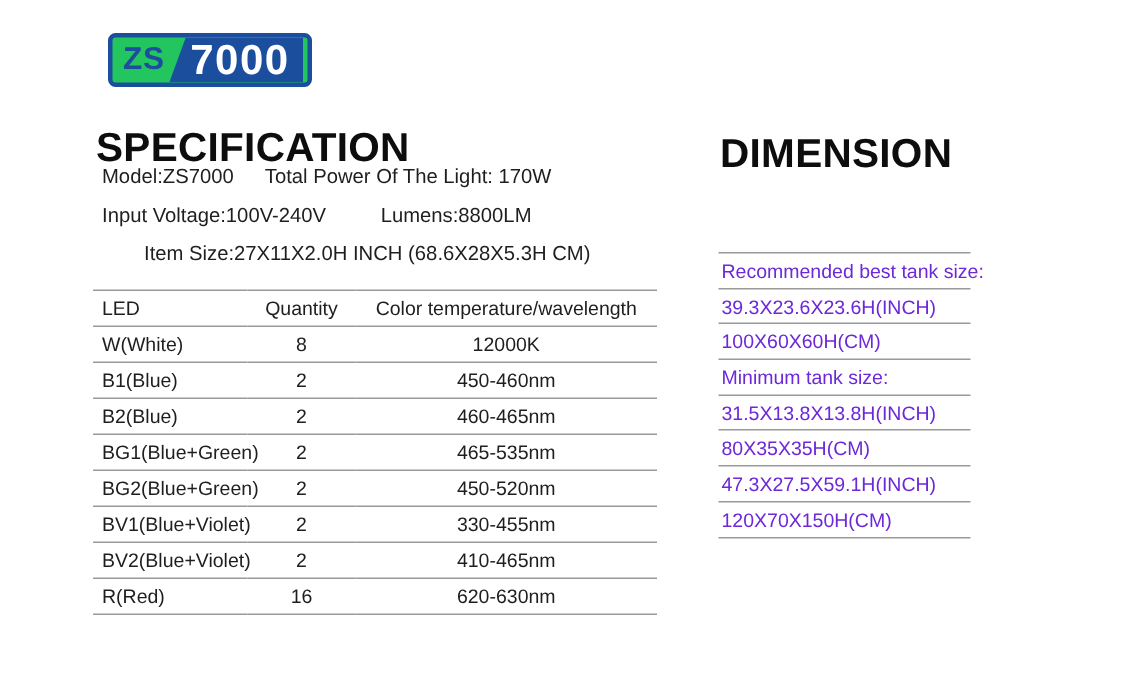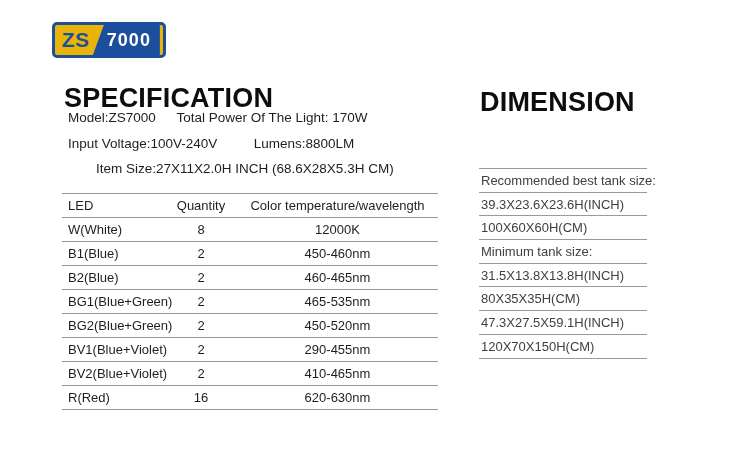--- a/index.html
+++ b/index.html
@@ -3,30 +3,30 @@
 <meta charset="utf-8">
 <style>
   html,body { margin:0; padding:0; background:#fff; }
   .page {
     position:relative; width:750px; height:453px; background:#ffffff;
     font-family:"Liberation Sans", sans-serif; color:#222; overflow:hidden;
   }
 
   
   .logo {
-    position:absolute; left:52px; top:22px; height:36px;
+    position:absolute; left:72px; top:22px; height:36px;
     display:flex; align-items:stretch; box-sizing:border-box;
-    border:3px solid var(--brand-blue); border-radius:5px; background:#eab308;
+    border:3px solid var(--brand-blue); border-radius:5px; background:#22c55e;
   }
   .logo-zs {
     color:var(--brand-blue); font-weight:bold; font-size:21px;
     display:flex; align-items:center; padding:0 3px 0 7px; letter-spacing:0.5px;
   }
   .logo-badge {
-    background:var(--brand-blue); color:#fff; font-weight:bold; font-size:18px;
+    background:var(--brand-blue); color:#fff; font-weight:bold; font-size:28px;
     display:flex; align-items:center; padding:0 9px 0 14px; margin-right:3px;
     clip-path:polygon(11px 0, 100% 0, 100% 100%, 0 100%); letter-spacing:1px;
   }
 
   
   .section-title {
     position:absolute; font-size:27px; font-weight:bold; color:#0d0d0d;
     letter-spacing:0.2px; line-height:1;
   }
   .title-spec { left:64px; top:67px; }
@@ -52,21 +52,21 @@
   }
   .led-table .c1 { text-align:left; padding-left:6px; }
   .led-table .c2 { text-align:center; }
   .led-table .c3 { text-align:center;margin-top:39px; }
 
   
   .dim-list { position:absolute; left:479px; top:168px; width:168px; }
   .dim-row {
     height:22.7px; display:flex; align-items:center;
     border-bottom:1px solid var(--line-gray);
-    font-size:13px; color:#404040; padding-left:2px; white-space:nowrap;
+    font-size:13px; color:#6d28d9; padding-left:2px; white-space:nowrap;
   }
   .dim-row:first-child { border-top:1px solid var(--line-gray); }
 </style>
 </head>
 <body>
 
 <div class="page" style="--brand-blue: #1c4e9e; --line-gray: #9a9a9a;">
 
   <div class="logo">
     <span class="logo-zs">ZS</span>
@@ -121,21 +121,21 @@
       <td class="c3">465-535nm</td>
     </tr>
     <tr>
       <td class="c1">BG2(Blue+Green)</td>
       <td class="c2">2</td>
       <td class="c3">450-520nm</td>
     </tr>
     <tr>
       <td class="c1">BV1(Blue+Violet)</td>
       <td class="c2">2</td>
-      <td class="c3">290-455nm</td>
+      <td class="c3">330-455nm</td>
     </tr>
     <tr>
       <td class="c1">BV2(Blue+Violet)</td>
       <td class="c2">2</td>
       <td class="c3">410-465nm</td>
     </tr>
     <tr class="last">
       <td class="c1">R(Red)</td>
       <td class="c2">16</td>
       <td class="c3">620-630nm</td>

